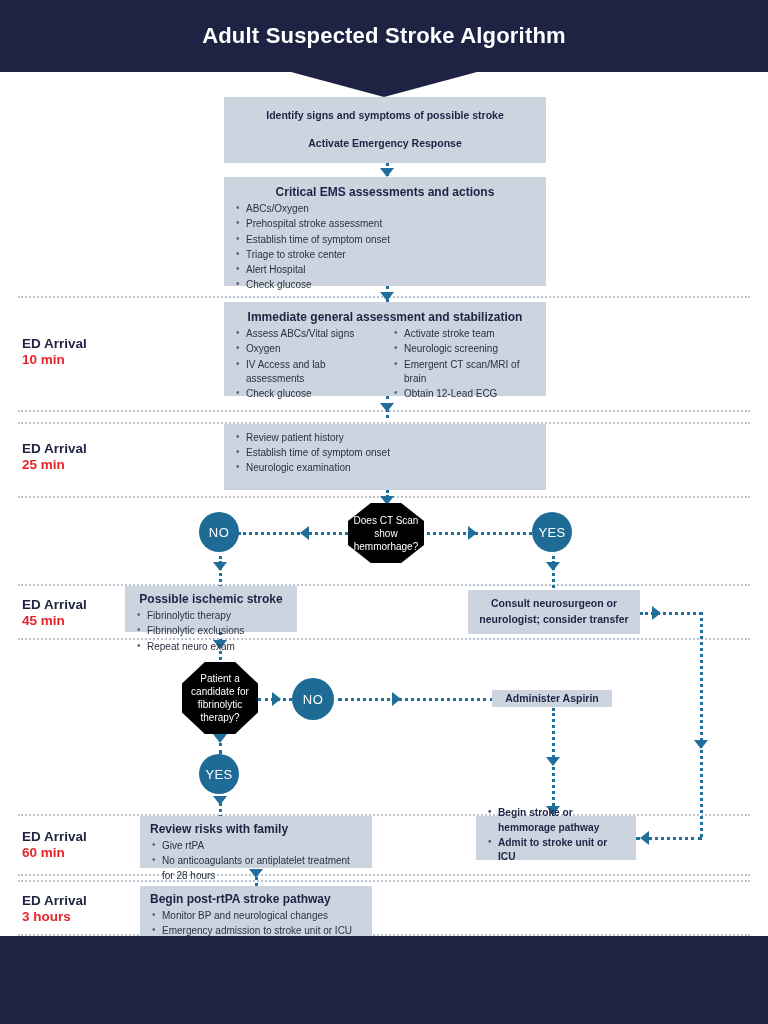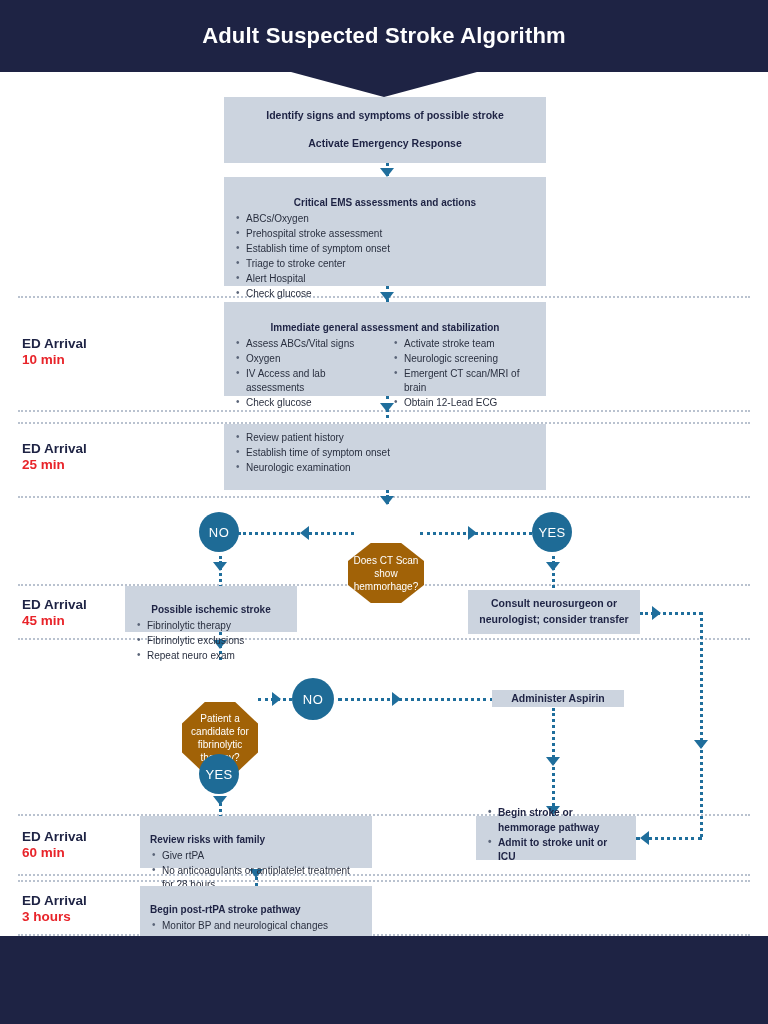--- a/index.html
+++ b/index.html
@@ -35,47 +35,46 @@
   .band{position:absolute;left:18px;width:732px;border-top:2px dotted #b9c2cf;border-bottom:2px dotted #b9c2cf;}
   .edlabel{position:absolute;left:22px;font-size:13.5px;font-weight:bold;line-height:1.22;}
   .edlabel .min{color:#e8242a;display:block;}
 
   
   .box{
     position:absolute;background:#ccd4df;box-sizing:border-box;
     padding:7px 10px 8px 10px;
   }
   .box-title{
-    font-size:10px;font-weight:bold;text-align:center;line-height:1.35;
-    color:#1e2344;margin:12px 0 2px 0;
+    font-size:12px;font-weight:bold;text-align:center;line-height:1.35;
+    color:#1e2344;margin:0 0 2px 0;
   }
   .box-title.left{text-align:left;}
   .box-center{
     font-size:10.5px;font-weight:bold;text-align:center;line-height:1.5;
     color:#1e2344;
   }
   ul.blist{margin:0;padding:0;list-style:none;}
   ul.blist li{
     font-size:10px;line-height:1.42;color:#2a3040;
     padding-left:12px;position:relative;margin-bottom:1px;
   }
   ul.blist li::before{
     content:"•";position:absolute;left:2px;top:-1px;color:#5a6478;font-size:10px;
   }
   ul.blist li.bold{font-weight:bold;color:#1e2344;font-size:10.2px;}
   .cols{display:flex;gap:14px;}
   .cols > ul{flex:1;}
 
   
   .octagon{
-    position:absolute;background:#a16207;color:#fff;
+    position:absolute;background:#000000;color:#fff;
     display:flex;align-items:center;justify-content:center;text-align:center;
     font-size:10px;line-height:1.3;
     clip-path:polygon(30% 0%,70% 0%,100% 30%,100% 70%,70% 100%,30% 100%,0% 70%,0% 30%);
-    margin-top:40px;
   }
   
   .circle{
     position:absolute;border-radius:50%;background:#1e6b96;color:#fff;
     display:flex;align-items:center;justify-content:center;
     font-size:13px;letter-spacing:.4px;
   }
 
   
   .vline{position:absolute;width:0;border-left:3px dotted #1f6e9c;}
@@ -245,21 +244,21 @@
   </div>
 
   <div class="octagon" style="left:182px;top:662px;width:76px;height:72px;">
     <span>Patient a candidate for fibrinolytic therapy?</span>
   </div>
 
   <div class="circle" style="left:292px;top:678px;width:42px;height:42px;">
     <span>NO</span>
   </div>
 
-  <div class="box" style="left:492px;top:690px;width:132px;height:17px;padding:2px 6px;display:flex;align-items:center;justify-content:center;">
+  <div class="box" style="left:492px;top:690px;width:120px;height:17px;padding:2px 6px;display:flex;align-items:center;justify-content:center;">
     <div class="box-center">Administer Aspirin</div>
   </div>
 
   <div class="circle" style="left:199px;top:754px;width:40px;height:40px;">
     <span>YES</span>
   </div>
 
   <div class="box" style="left:140px;top:816px;width:232px;height:52px;padding-top:5px;">
     <div class="box-title left">Review risks with family</div>
     <ul class="blist">

